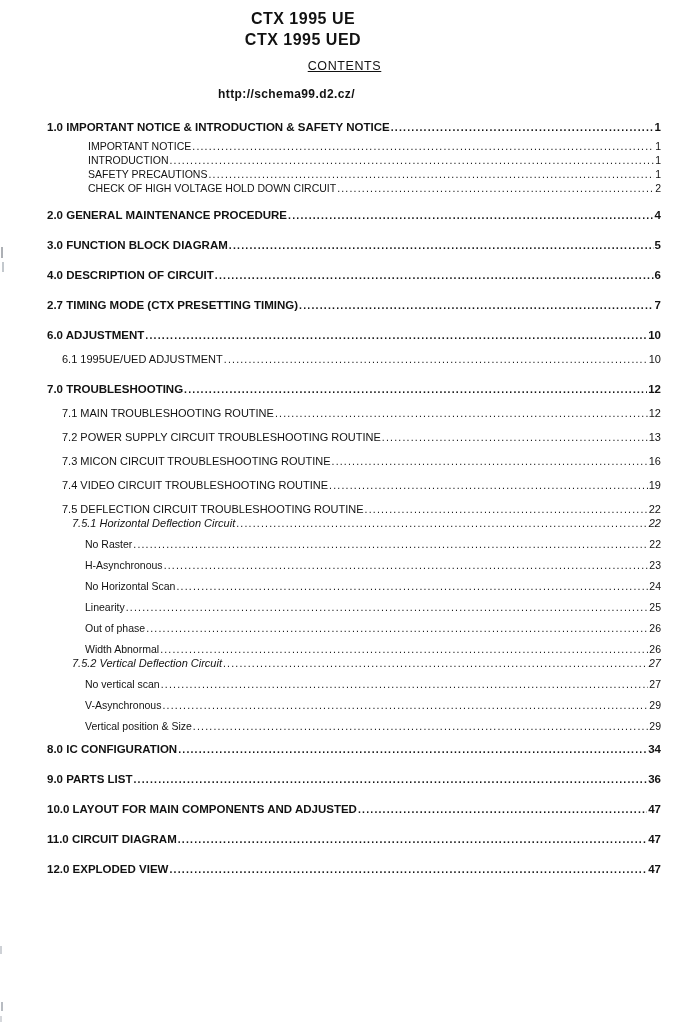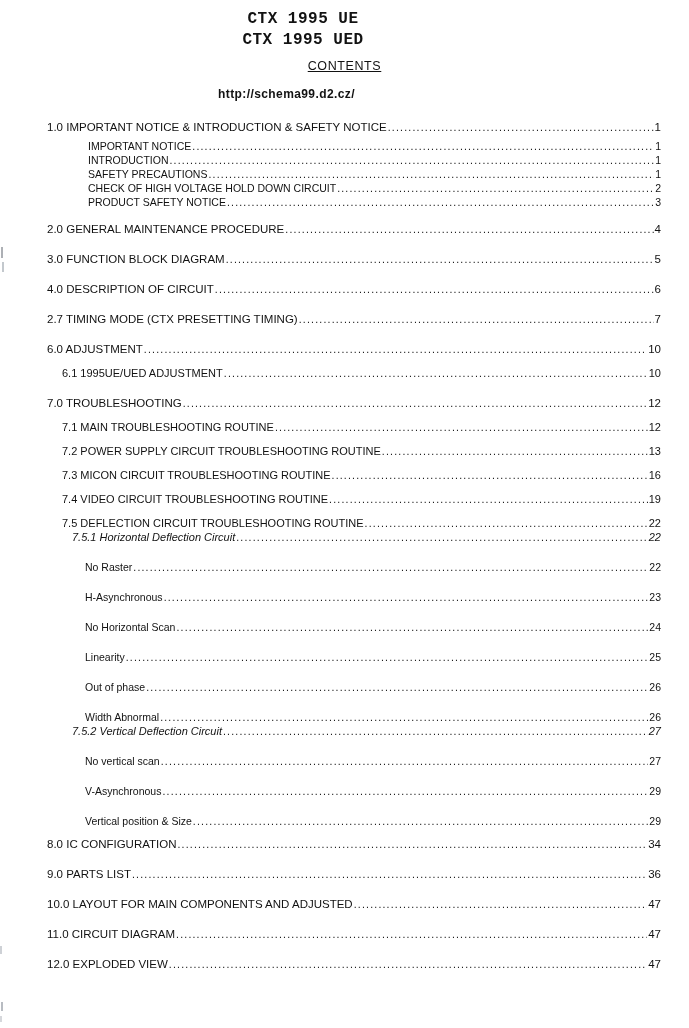--- a/index.html
+++ b/index.html
@@ -24,21 +24,20 @@
     text-align: center;
   }
   .model-title {
     position: absolute;
     left: 0;
     width: 606px;
     font-size: 16px;
     font-weight: 700;
     letter-spacing: 0.5px;
     white-space: nowrap;
-    font-family: Liberation Mono, monospace;
   }
   .model-title.line1 { top: 10px; }
   .model-title.line2 { top: 31px; }
   .contents-heading {
     position: absolute;
     top: 59px;
     left: 0;
     width: 689px;
     font-size: 12.5px;
     font-weight: 400;
@@ -76,24 +75,24 @@
     min-width: 8px;
   }
   .dots::after {
     content: "..........................................................................................................................................................................................................................................................................................................................";
     letter-spacing: 1.2px;
     font-size: 10.5px;
     font-style: normal;
   }
   .row .pg { flex: 0 0 auto; text-align: right; }
 
-  .lvl-section    { font-weight: 400; font-size: 11.5px; margin-top: 16px; }
+  .lvl-section    { font-weight: 700; font-size: 11.5px; margin-top: 16px; }
   .lvl-sub        { font-weight: 400; font-size: 11px;   margin-top: 10px; padding-left: 15px; }
   .lvl-subitalic  { font-weight: 400; font-size: 11px;   margin-top: 0;  padding-left: 25px; font-style: italic; }
-  .lvl-leaf       { font-weight: 400; font-size: 10.5px; margin-top: 16px;  padding-left: 38px; }
+  .lvl-leaf       { font-weight: 400; font-size: 10.5px; margin-top: 7px;  padding-left: 38px; }
   .lvl-notice     { font-weight: 400; font-size: 10.5px; margin-top: 0;    padding-left: 41px; }
 
   .lvl-section + .lvl-notice { margin-top: 5px; }
   .lvl-notice  + .lvl-section { margin-top: 13px; }
   .lvl-leaf    + .lvl-section { margin-top: 9px; }
   .toc .row:first-child { margin-top: 0; }
 
   
   .artifact {
     position: absolute;
@@ -135,25 +134,20 @@
     <div class="row lvl-notice">
       <span class="label">SAFETY PRECAUTIONS</span>
       <span class="dots"></span>
       <span class="pg">1</span>
     </div>
     <div class="row lvl-notice">
       <span class="label">CHECK OF HIGH VOLTAGE HOLD DOWN CIRCUIT</span>
       <span class="dots"></span>
       <span class="pg">2</span>
     </div>
-    <div class="row lvl-notice">
-      <span class="label">PRODUCT SAFETY NOTICE</span>
-      <span class="dots"></span>
-      <span class="pg">3</span>
-    </div>
     <div class="row lvl-section">
       <span class="label">2.0 GENERAL MAINTENANCE PROCEDURE</span>
       <span class="dots"></span>
       <span class="pg">4</span>
     </div>
     <div class="row lvl-section">
       <span class="label">3.0 FUNCTION BLOCK DIAGRAM</span>
       <span class="dots"></span>
       <span class="pg">5</span>
     </div>

